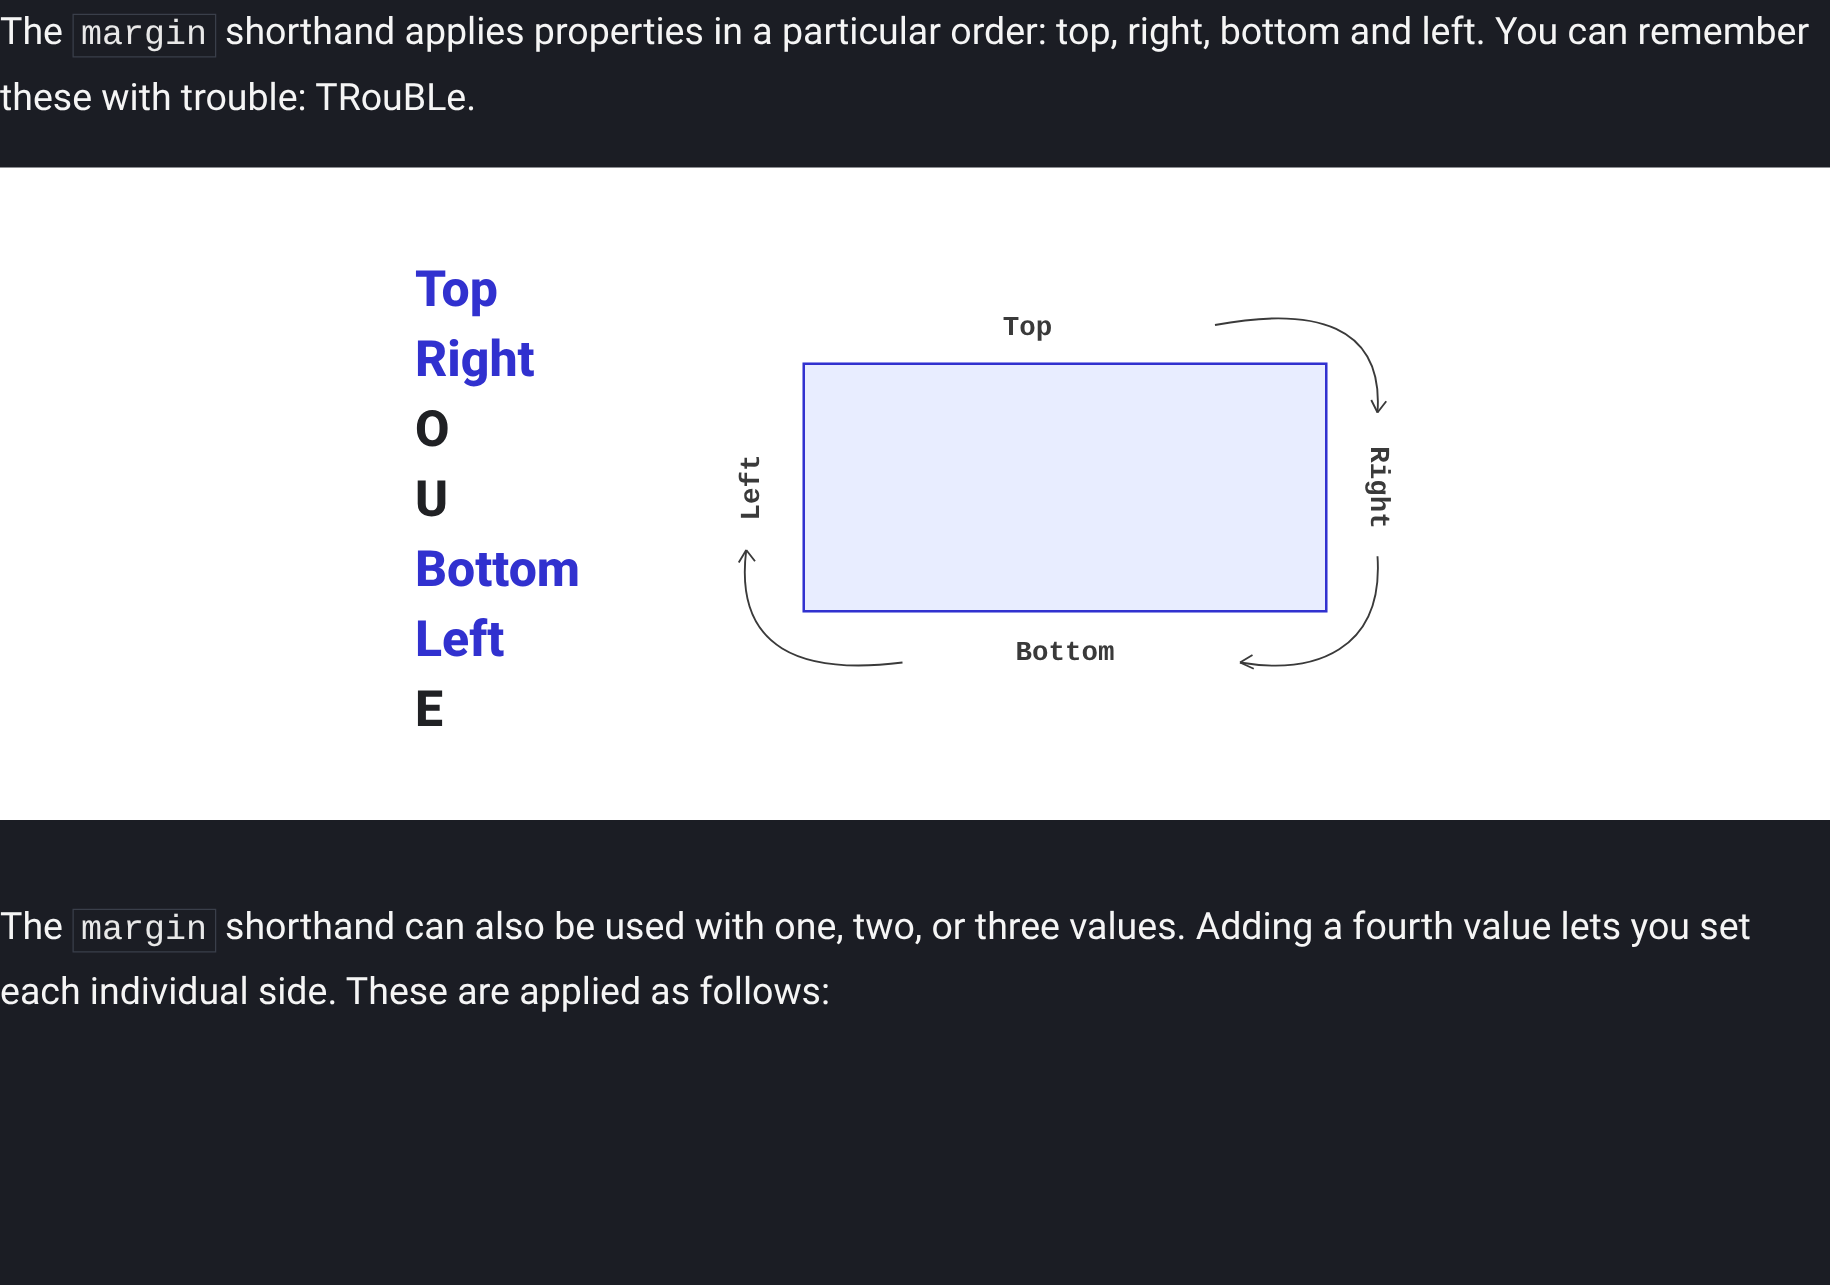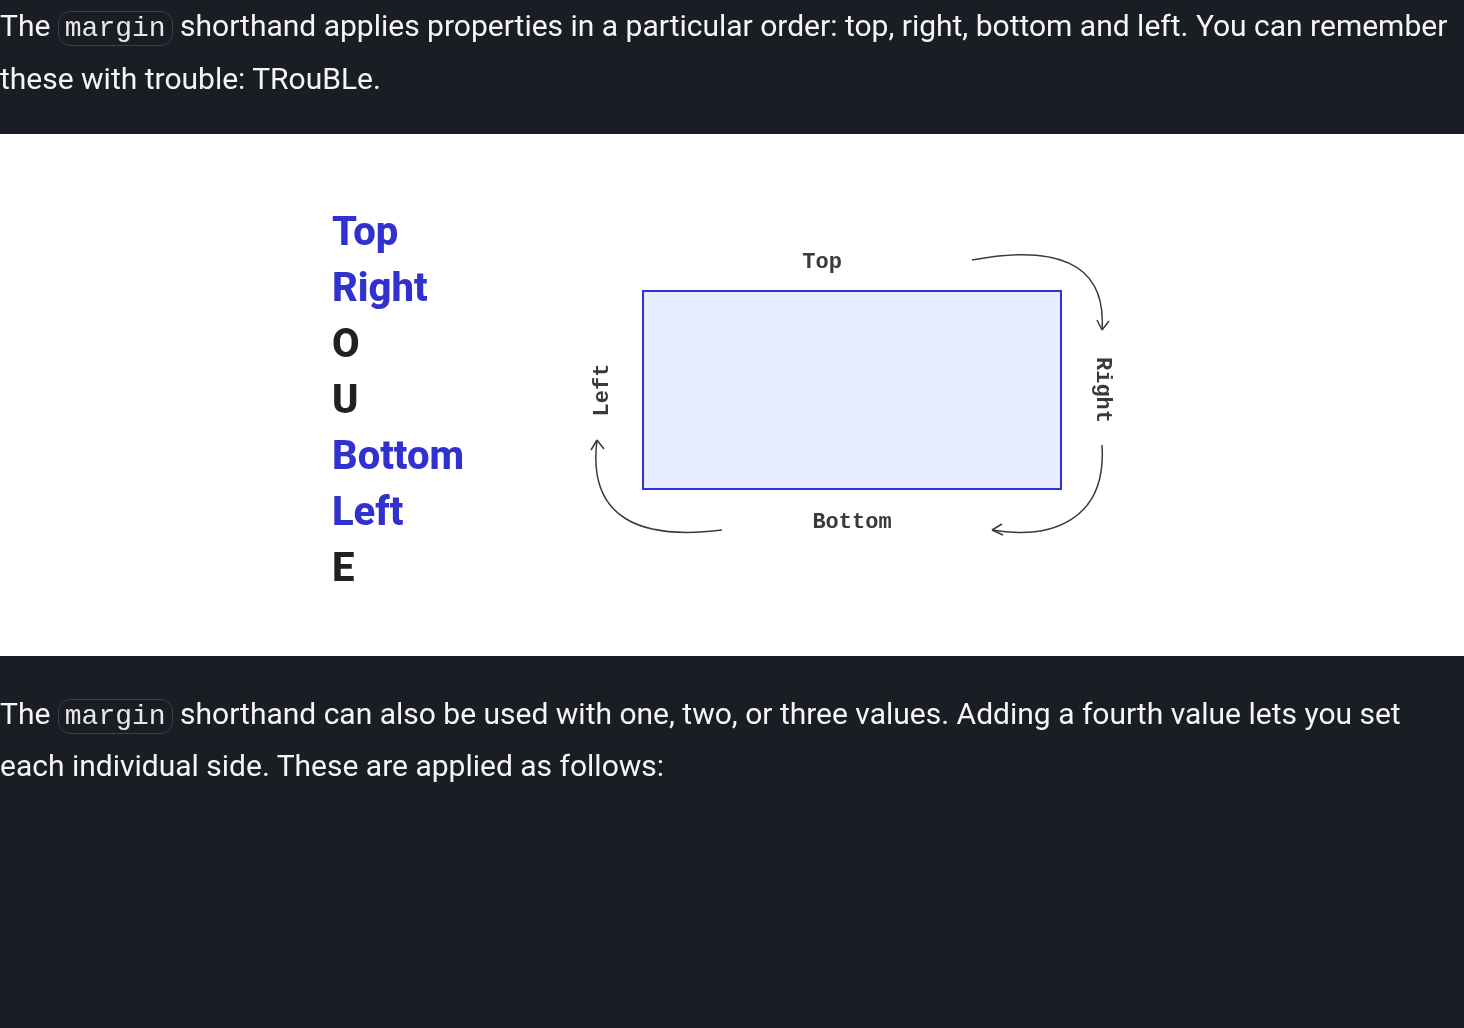--- a/index.html
+++ b/index.html
@@ -8,26 +8,26 @@
     background: #1b1d24;
     color: #fff;
     width: 1464px;
   }
   .para {
     font-size: 30px;
     line-height: 1.7;
     padding: 0 0 30px 0;
     color: #f5f5f5;
   }
-  .para.bottom { padding: 32px 0 30px 0; }
+  .para.bottom { padding: 60px 0 30px 0; }
   code.inline {
     font-family: "SFMono-Regular", Consolas, "Liberation Mono", Menlo, monospace;
     border: 1px solid #3a3f4a;
     padding: 1px 6px;
-    border-radius: 12px;
+    border-radius: 0;
     font-size: 28px;
     color: #e8e8e8;
   }
   .figure {
     background: #ffffff;
     width: 100%;
     padding: 70px 0 60px 0;
     display: flex;
     align-items: center;
     justify-content: center;

